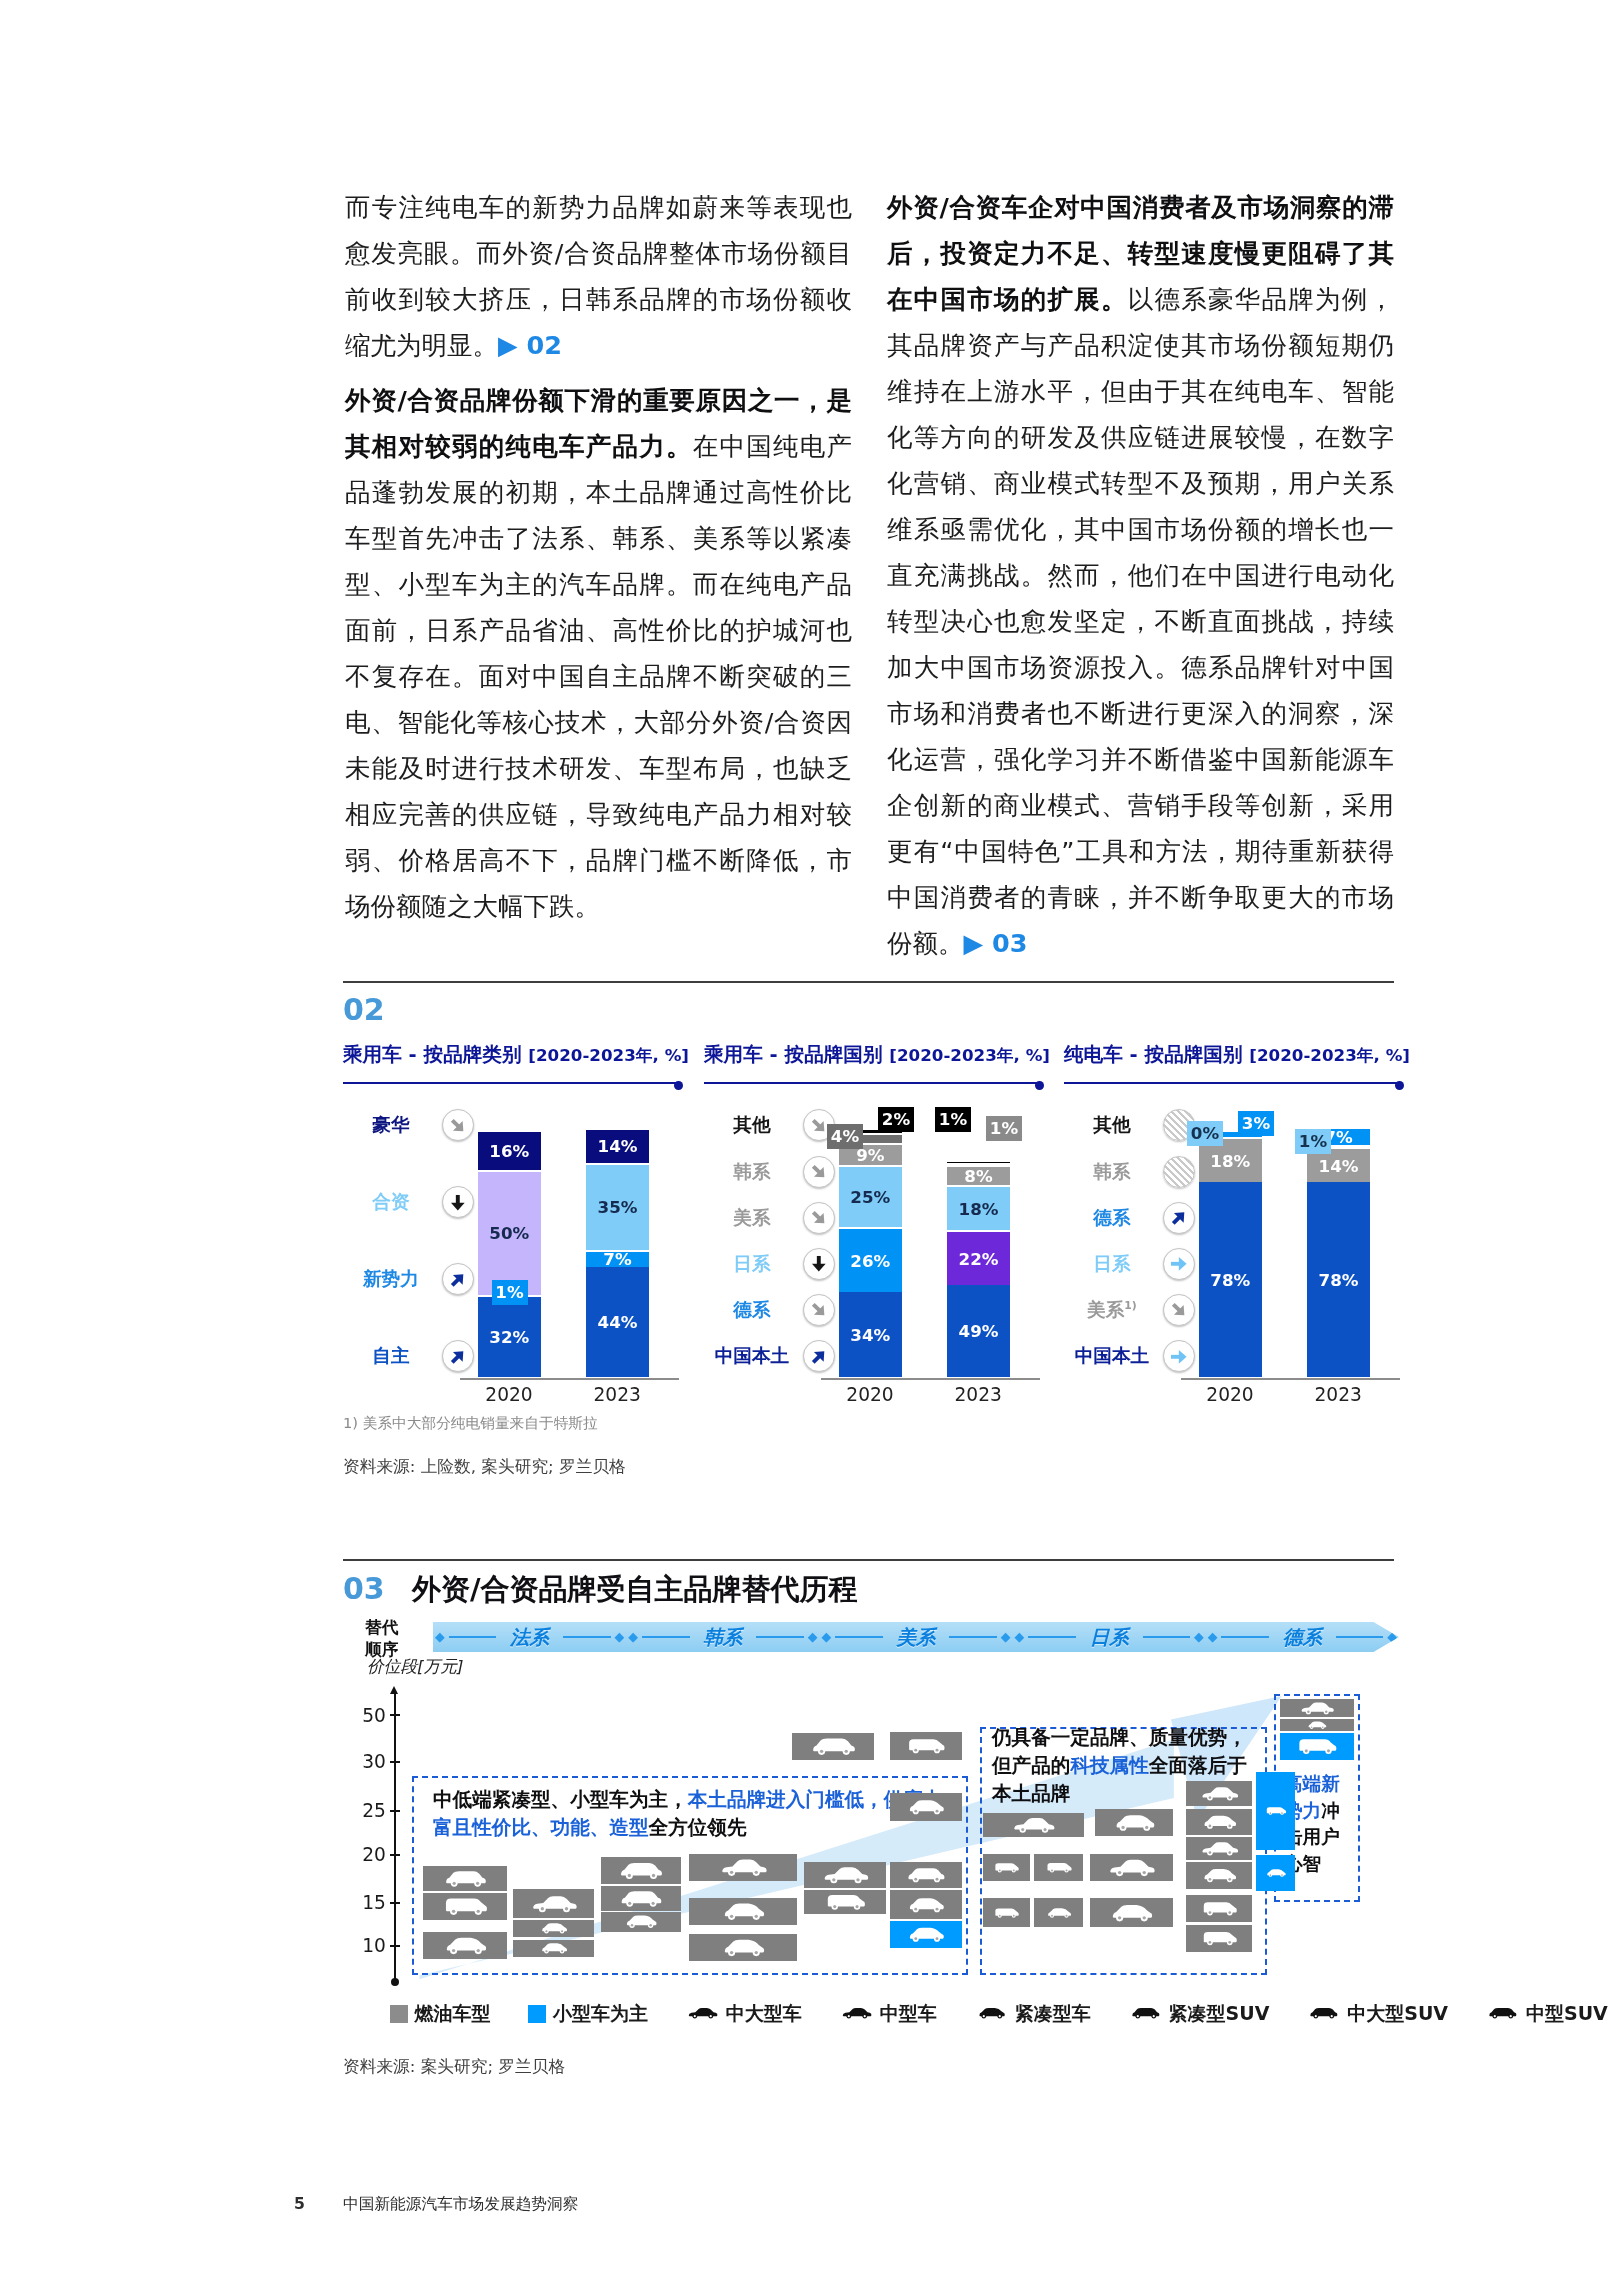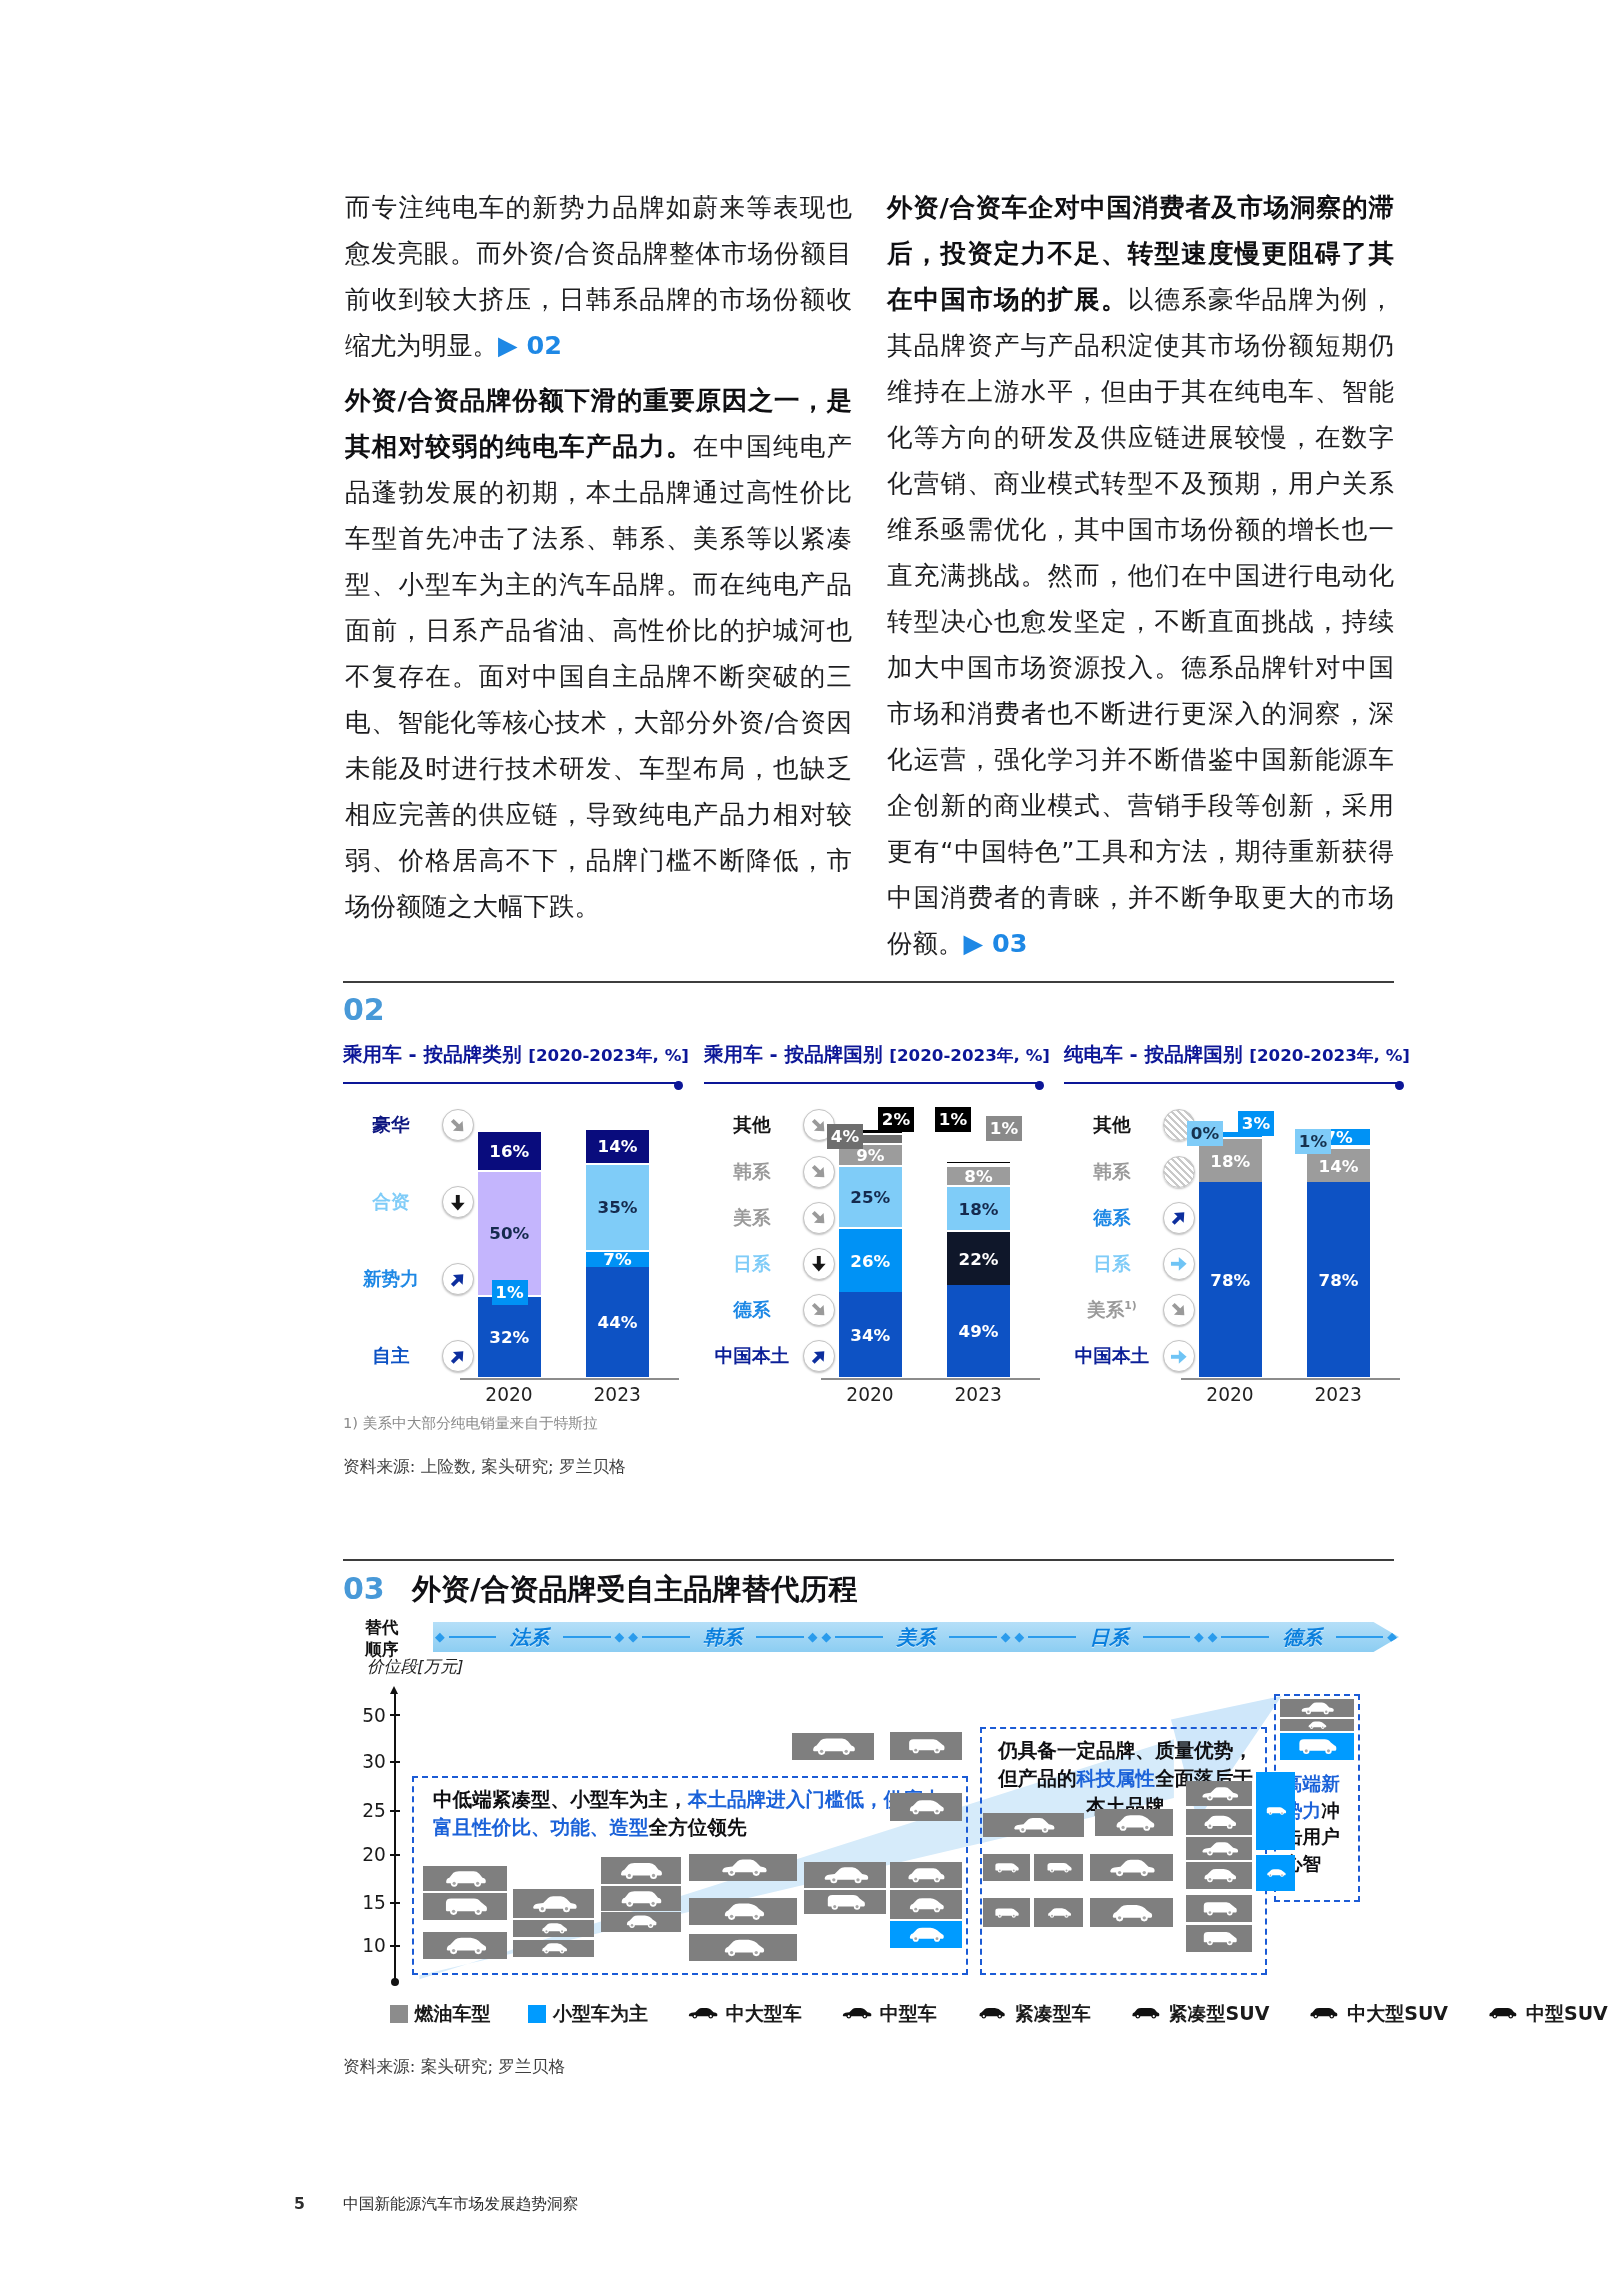--- a/index.html
+++ b/index.html
@@ -249,21 +249,21 @@
                 <div class="seg-label" style="color: rgb(255, 255, 255);">9%</div>
               </div>
               <div class="seg gap" style="height: 10px; background: rgb(110, 110, 110);"></div>
               <div class="seg gap" style="height: 5px; background: rgb(0, 0, 0);"></div>
             </div>
             <div class="yearlab" style="left: 9.8px;">2020</div>
             <div class="bar" style="left: 118px;">
               <div class="seg" style="height: 92px; background: rgb(13, 82, 196);">
                 <div class="seg-label" style="color: rgb(255, 255, 255);">49%</div>
               </div>
-              <div class="seg gap" style="height: 55px; background: #0f172a;">
+              <div class="seg gap" style="height: 55px; background: #6d28d9;">
                 <div class="seg-label" style="color: rgb(255, 255, 255);">22%</div>
               </div>
               <div class="seg gap" style="height: 45px; background: rgb(127, 204, 248);">
                 <div class="seg-label" style="color: rgb(21, 42, 78);">18%</div>
               </div>
               <div class="seg gap" style="height: 20px; background: rgb(156, 156, 156);">
                 <div class="seg-label" style="color: rgb(255, 255, 255);">8%</div>
               </div>
               <div class="seg gap" style="height: 2.5px; background: rgb(110, 110, 110);"></div>
               <div class="seg gap" style="height: 2.5px; background: rgb(0, 0, 0);"></div>
@@ -414,21 +414,21 @@
       <div class="tick" style="top: 27.4px; left: 3.9px;">50<i></i></div>
       <div class="tick" style="top: 74px; left: 3.9px;">30<i></i></div>
       <div class="tick" style="top: 123px; left: 3.9px;">25<i></i></div>
       <div class="tick" style="top: 167px; left: 3.9px;">20<i></i></div>
       <div class="tick" style="top: 215px; left: 3.9px;">15<i></i></div>
       <div class="tick" style="top: 258px; left: 3.9px;">10<i></i></div>
       <div class="dashbox" style="left: 69px; top: 88px; width: 556px; height: 199px;"></div>
       <div class="dashbox" style="left: 637px; top: 39px; width: 287px; height: 248px;"></div>
       <div class="dashbox" style="left: 931px; top: 5.9px; width: 86px; height: 208px;"></div>
       <div class="ann" style="left: 90px; top: 98px; width: 515px;"><span>中低端紧凑型、小型车为主，</span><span class="blue">本土品牌进入门槛低，供应丰富且性价比、功能、造型</span><span>全方位领先</span></div>
-      <div class="ann" style="left: 649px; top: 49px; width: 267px; text-align: center;"><span>仍具备一定品牌、质量优势，但产品的</span><span class="blue">科技属性</span><span>全面落后于本土品牌</span></div>
+      <div class="ann" style="left: 649px; top: 36px; width: 267px;"><span>仍具备一定品牌、质量优势，但产品的</span><span class="blue">科技属性</span><span>全面落后于本土品牌</span></div>
       <div class="ann" style="left: 941px; top: 83px; width: 71px; font-size: 18.6px; line-height: 26.5px;"><span class="blue">高端新势力</span><span>冲击用户心智</span></div>
       <div class="carbox" style="left: 449px; top: 45px; width: 82px; height: 26.5px;">
         <svg width="51" height="22.5" viewBox="0 0 60 26" preserveAspectRatio="xMidYMid meet">
           <path d="M6 18 Q6 13 10 12 L15 6 Q17 4 22 4 L40 4 Q44 4 47 7 L51 12 Q56 13 55 18 L54 19 L7 19 Z" fill="#ffffff"></path>
           <circle cx="16" cy="19" r="4.2" fill="#ffffff"></circle>
           <circle cx="45" cy="19" r="4.2" fill="#ffffff"></circle>
           <circle cx="16" cy="19" r="2" fill="rgba(0,0,0,0.35)"></circle>
           <circle cx="45" cy="19" r="2" fill="rgba(0,0,0,0.35)"></circle>
         </svg>
       </div>

